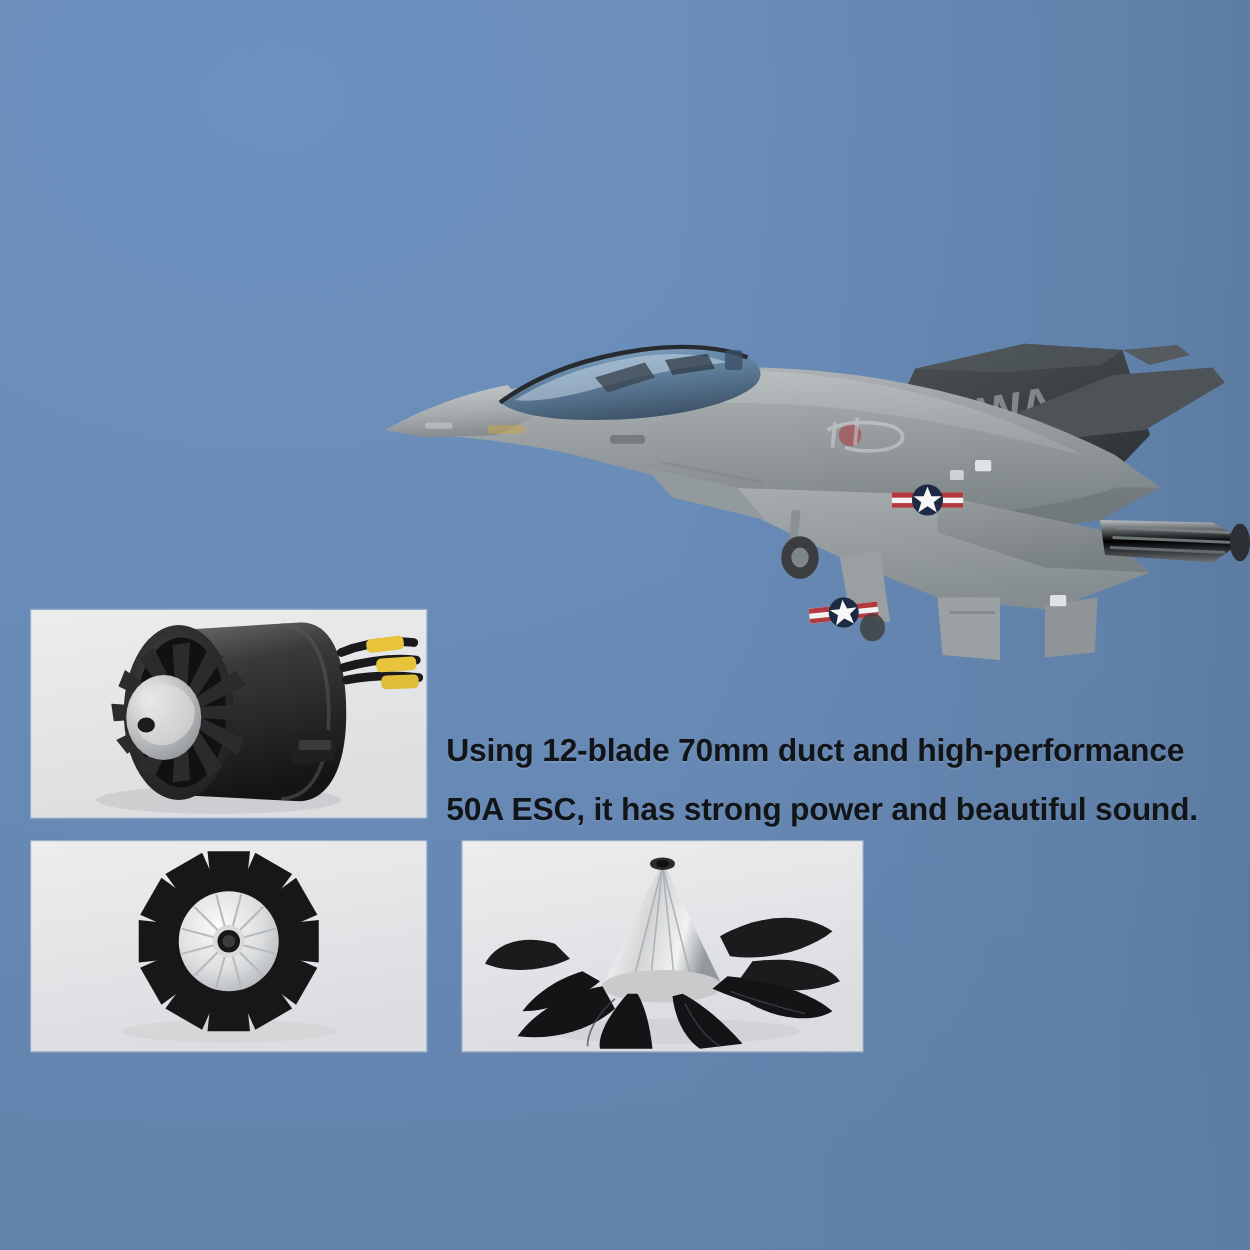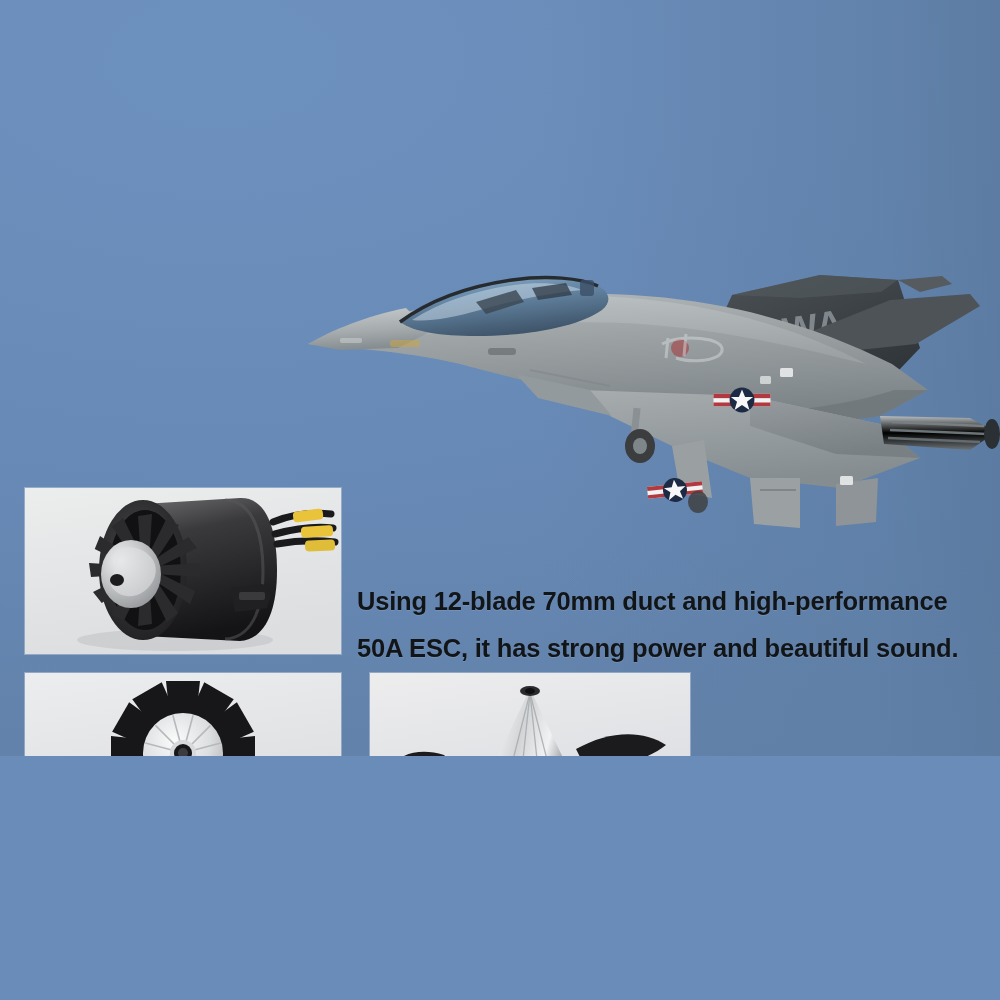--- a/index.html
+++ b/index.html
@@ -4,21 +4,21 @@
 <title>EDF Jet Product Image</title>
 <style>
   html, body {
     margin: 0;
     padding: 0;
     background: #6a8cb8;
   }
   #stage {
     position: relative;
     width: 1000px;
-    height: 756px;
+    height: 1000px;
     overflow: hidden;
     font-family: "Liberation Sans", sans-serif;
     background: #6a8cb8;
   }
 
   
   .sky {
     position: absolute;
     inset: 0;
     background:

